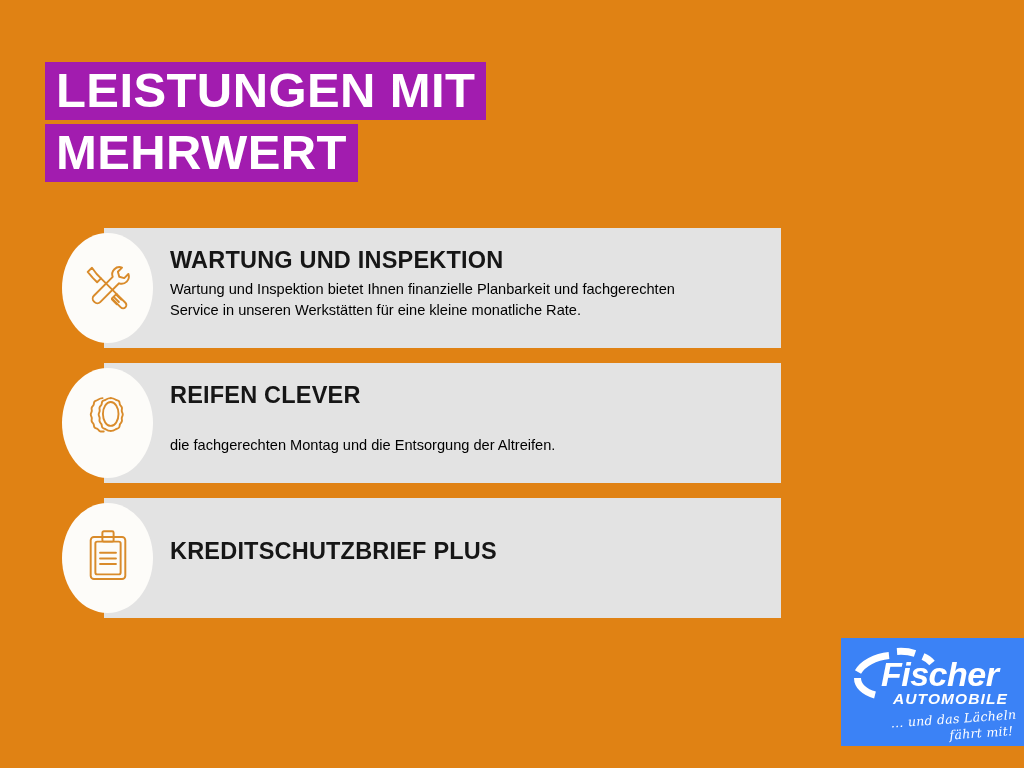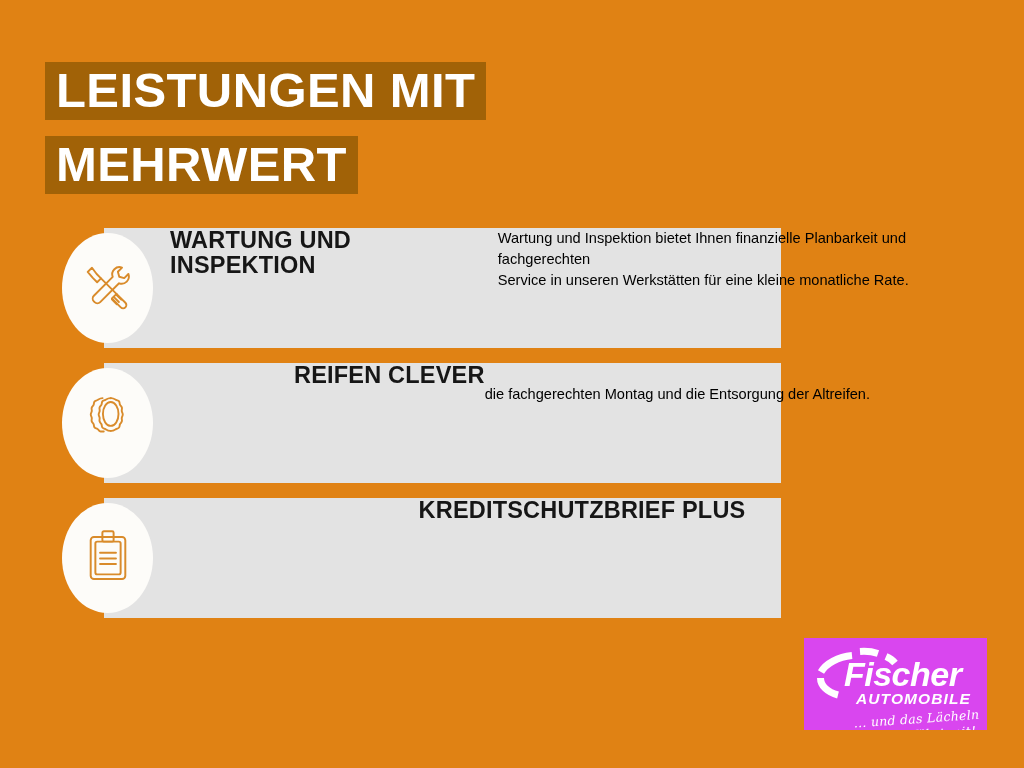--- a/index.html
+++ b/index.html
@@ -16,32 +16,32 @@
   }
 
   
   .headline {
     position: absolute;
     left: 45px;
     top: 62px;
   }
   .headline-line {
     display: block;
-    background: #a16207;
+    background: #a21caf;
     color: #ffffff;
     font-size: 49px;
     font-weight: bold;
     letter-spacing: 0.4px;
     line-height: 57px;
     padding: 0 11px 1px 11px;
     width: max-content;
     font-family: "Liberation Sans", sans-serif;
   }
   .headline-line + .headline-line {
-    margin-top: 16px;
+    margin-top: 4px;
   }
 
   
   .cards {
     position: absolute;
     left: 0;
     top: 228px;
     width: 1024px;
   }
   .card-row {
@@ -73,21 +73,21 @@
   .icon-badge svg {
     display: block;
   }
   .card-text {
     position: absolute;
     left: 170px;
     top: 0;
     right: 30px;
     height: 113px;
     display: flex;
-    flex-direction: row;
+    flex-direction: column;
     justify-content: center;
     z-index: 2;
   }
   .card-title {
     color: #161616;
     font-size: 23.5px;
     font-weight: bold;
     letter-spacing: 0.2px;
     margin: 0 0 7px 0;
     line-height: 1.05;
@@ -96,25 +96,25 @@
     color: #000000;
     font-size: 14.6px;
     line-height: 21px;
     margin: 0;
     max-width: 600px;
   }
 
   
   .logo-box {
     position: absolute;
-    left: 804px;
+    left: 841px;
     top: 638px;
     width: 183px;
-    height: 92px;
-    background: #d946ef;
+    height: 108px;
+    background: #3b82f6;
     overflow: hidden;
   }
   .logo-mark {
     position: absolute;
     left: 8px;
     top: 4px;
   }
   .logo-tagline {
     position: absolute;
     left: 26px;

